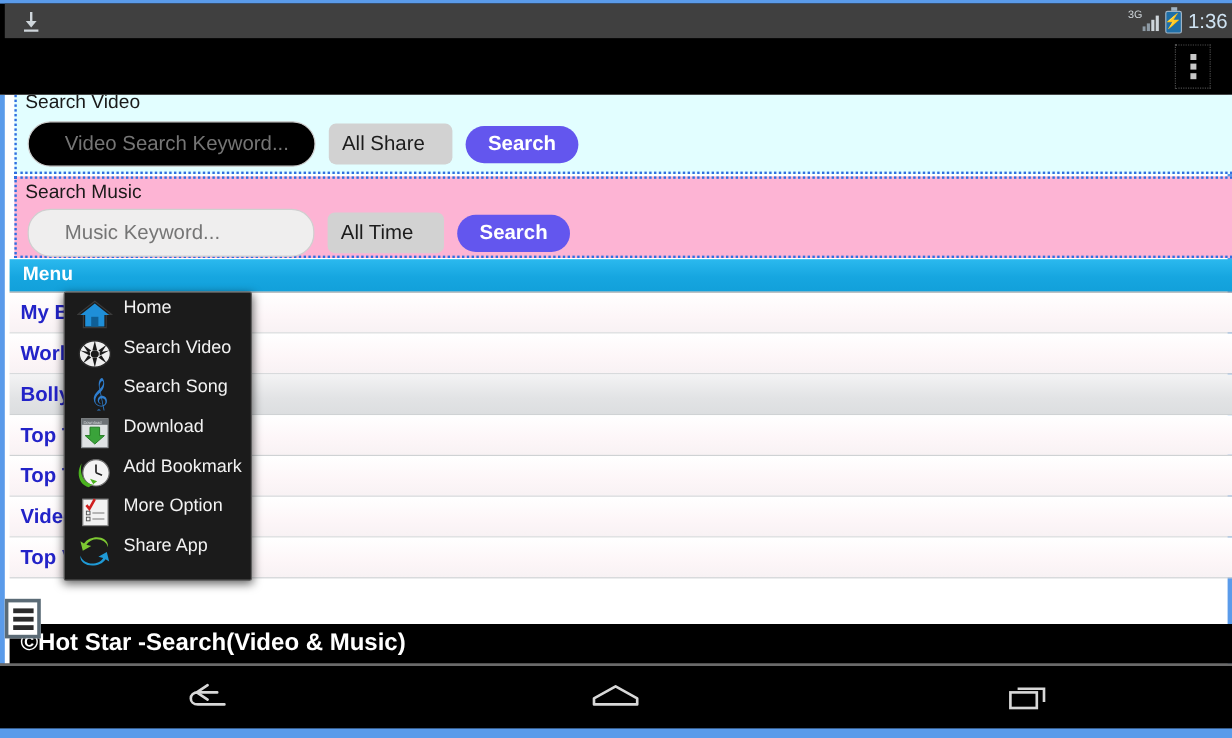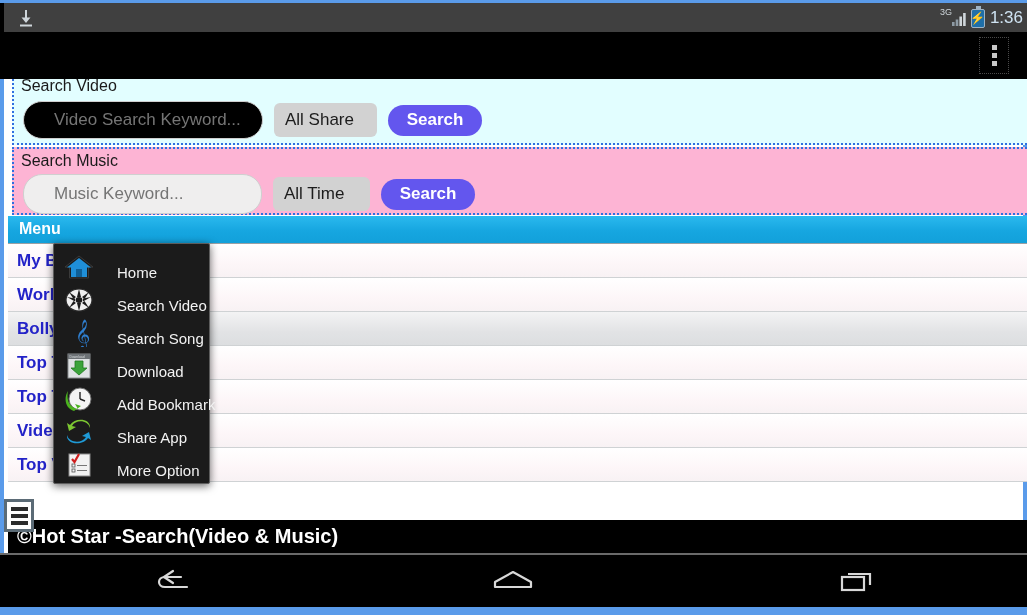--- a/index.html
+++ b/index.html
@@ -327,22 +327,22 @@
     border: 1px solid #5d5d5d;
     border-radius: 2px;
     box-sizing: border-box;
     padding: 4px 0 4px 0;
     z-index: 40;
     box-shadow: 0 2px 8px rgba(0,0,0,0.6);
   }
   .popup-item {
     height: 33px;
     display: flex;
-    align-items: flex-end;
-    gap: 23px;
+    align-items: flex-start;
+    gap: 9px;
     padding-left: 10px;
     box-sizing: border-box;
     cursor: pointer;
   }
   .popup-item .lbl {
     font-size: 15px;
     color: #f2f2f2;
     font-family: "Liberation Sans", sans-serif;
     white-space: nowrap;
   }
@@ -539,41 +539,41 @@
             <line x1="16" y1="14" x2="21" y2="16" stroke="#222" stroke-width="1.4"></line>
             <path d="M4 6 C2 16, 6 23, 14 24 L11 19 L17 21 L10 26 C2 24, -1 14, 4 6 Z" fill="#4bb31f"></path>
           </svg>
         </span>
         <span class="lbl">Add Bookmark</span>
       </div>
 
       <div class="popup-item">
         <span class="mi-icon">
           <svg width="30" height="28" viewBox="0 0 30 28">
-            <path d="M26 10 C24 2, 12 1, 8 8 L12 9 L5 13 L3 5 L6 7 C11 -1, 27 0, 26 10 Z" fill="#7dc832"></path>
-            <path d="M3 17 C5 25, 18 26, 22 19 L18 18 L25 14 L27 22 L24 20 C19 28, 2 27, 3 17 Z" fill="#1f9ad6"></path>
-          </svg>
-        </span>
-        <span class="lbl">Share App</span>
-      </div>
-
-      <div class="popup-item">
-        <span class="mi-icon">
-          <svg width="30" height="28" viewBox="0 0 30 28">
             <rect x="5" y="3" width="21" height="22" fill="#f2f2f2" stroke="#8c8c8c" stroke-width="1"></rect>
             <rect x="8" y="13" width="3" height="3" fill="none" stroke="#555" stroke-width="0.8"></rect>
             <rect x="8" y="18" width="3" height="3" fill="none" stroke="#555" stroke-width="0.8"></rect>
             <line x1="13" y1="14.5" x2="23" y2="14.5" stroke="#777" stroke-width="1"></line>
             <line x1="13" y1="19.5" x2="23" y2="19.5" stroke="#777" stroke-width="1"></line>
             <polyline points="8,8 10.5,11 15,3" fill="none" stroke="#d01f1f" stroke-width="2.2"></polyline>
           </svg>
         </span>
         <span class="lbl">More Option</span>
       </div>
 
+      <div class="popup-item">
+        <span class="mi-icon">
+          <svg width="30" height="28" viewBox="0 0 30 28">
+            <path d="M26 10 C24 2, 12 1, 8 8 L12 9 L5 13 L3 5 L6 7 C11 -1, 27 0, 26 10 Z" fill="#7dc832"></path>
+            <path d="M3 17 C5 25, 18 26, 22 19 L18 18 L25 14 L27 22 L24 20 C19 28, 2 27, 3 17 Z" fill="#1f9ad6"></path>
+          </svg>
+        </span>
+        <span class="lbl">Share App</span>
+      </div>
+
     </div>
 
   </div>
 
   <div class="nav-bar">
     <div class="nav-btn">
       <svg width="44" height="28" viewBox="0 0 44 28">
         <path d="M38 20 L16 20 C8 20, 8 10, 16 10 L32 10" fill="none" stroke="#d8d8d8" stroke-width="2.2" stroke-linecap="round"></path>
         <polyline points="24,4 15,10 24,16" fill="none" stroke="#d8d8d8" stroke-width="2.2" stroke-linecap="round" stroke-linejoin="round"></polyline>
       </svg>

